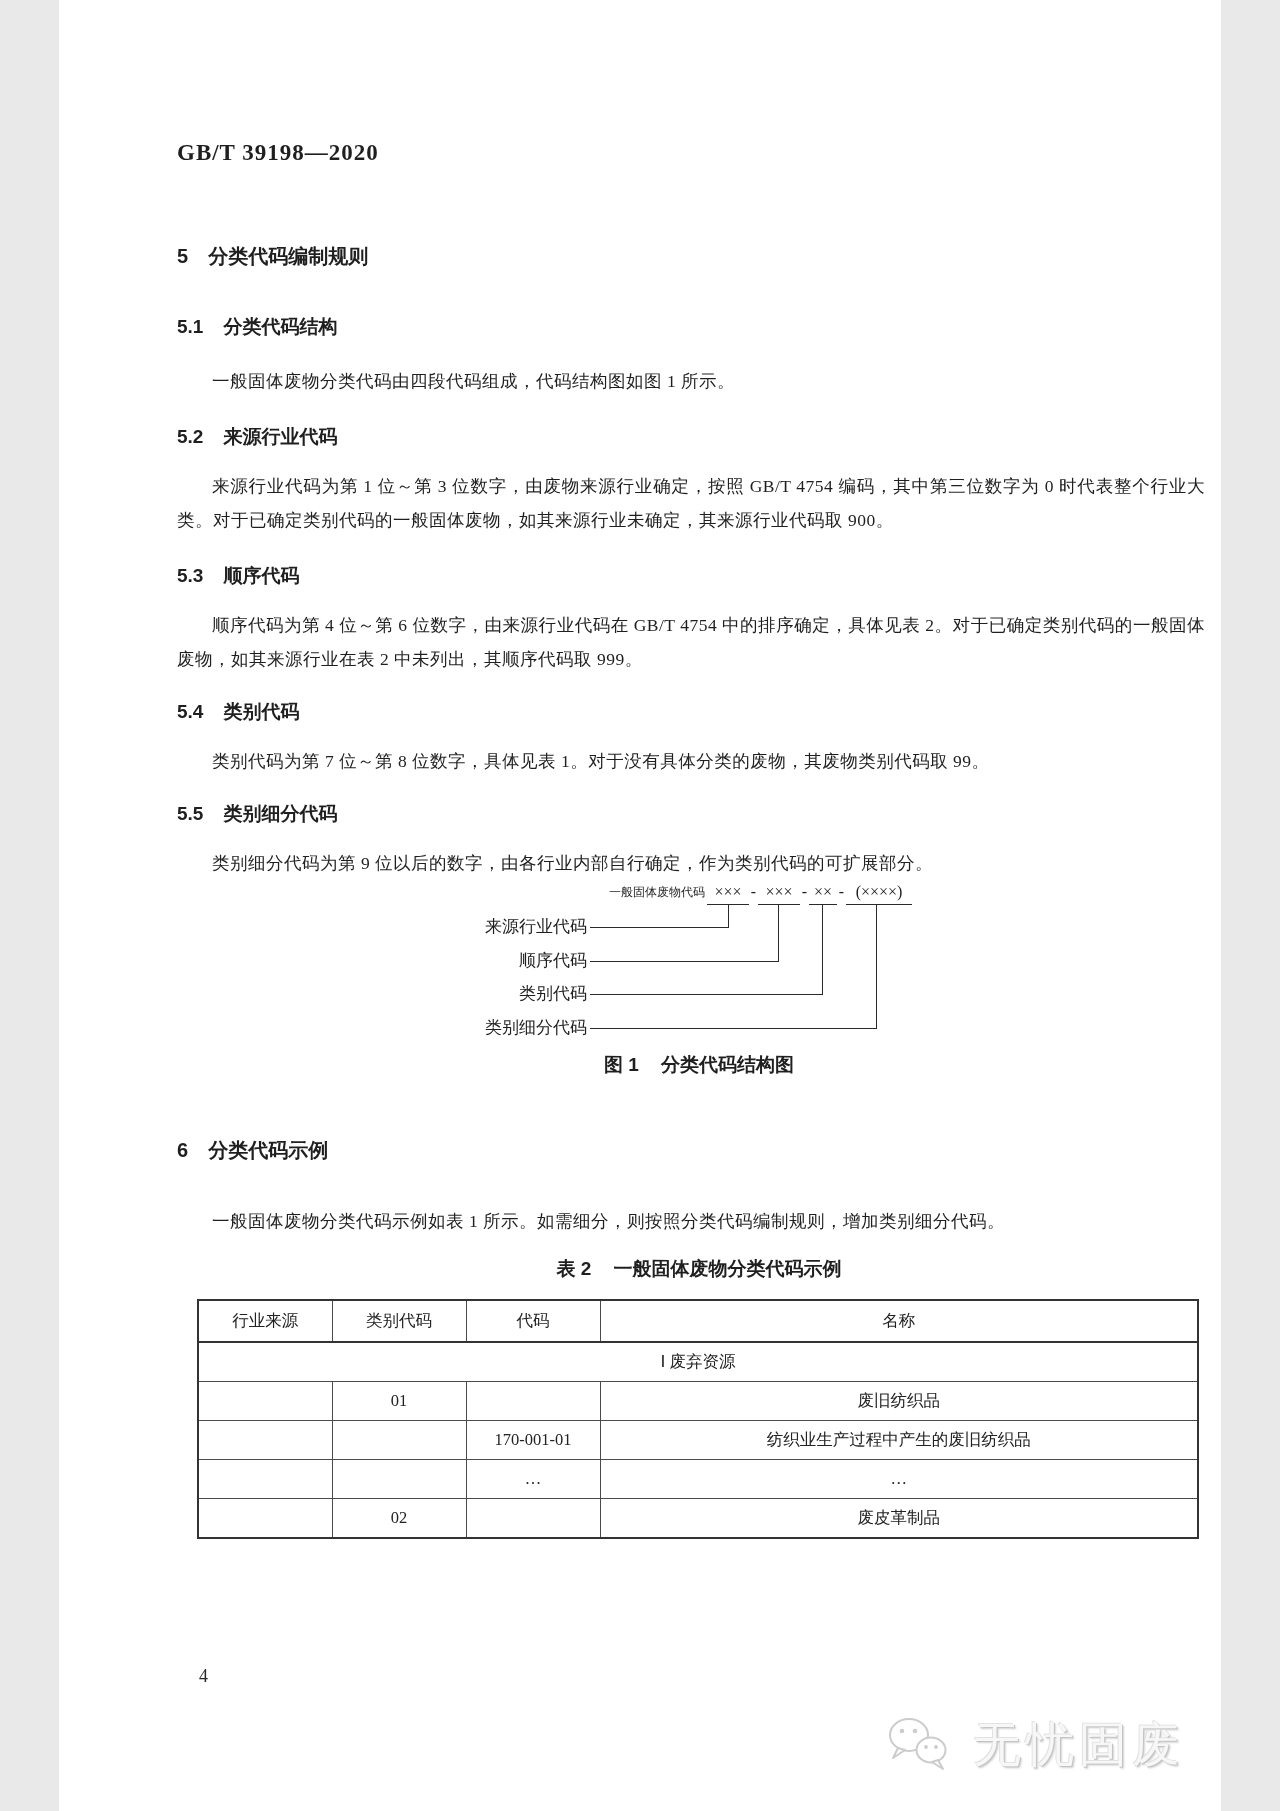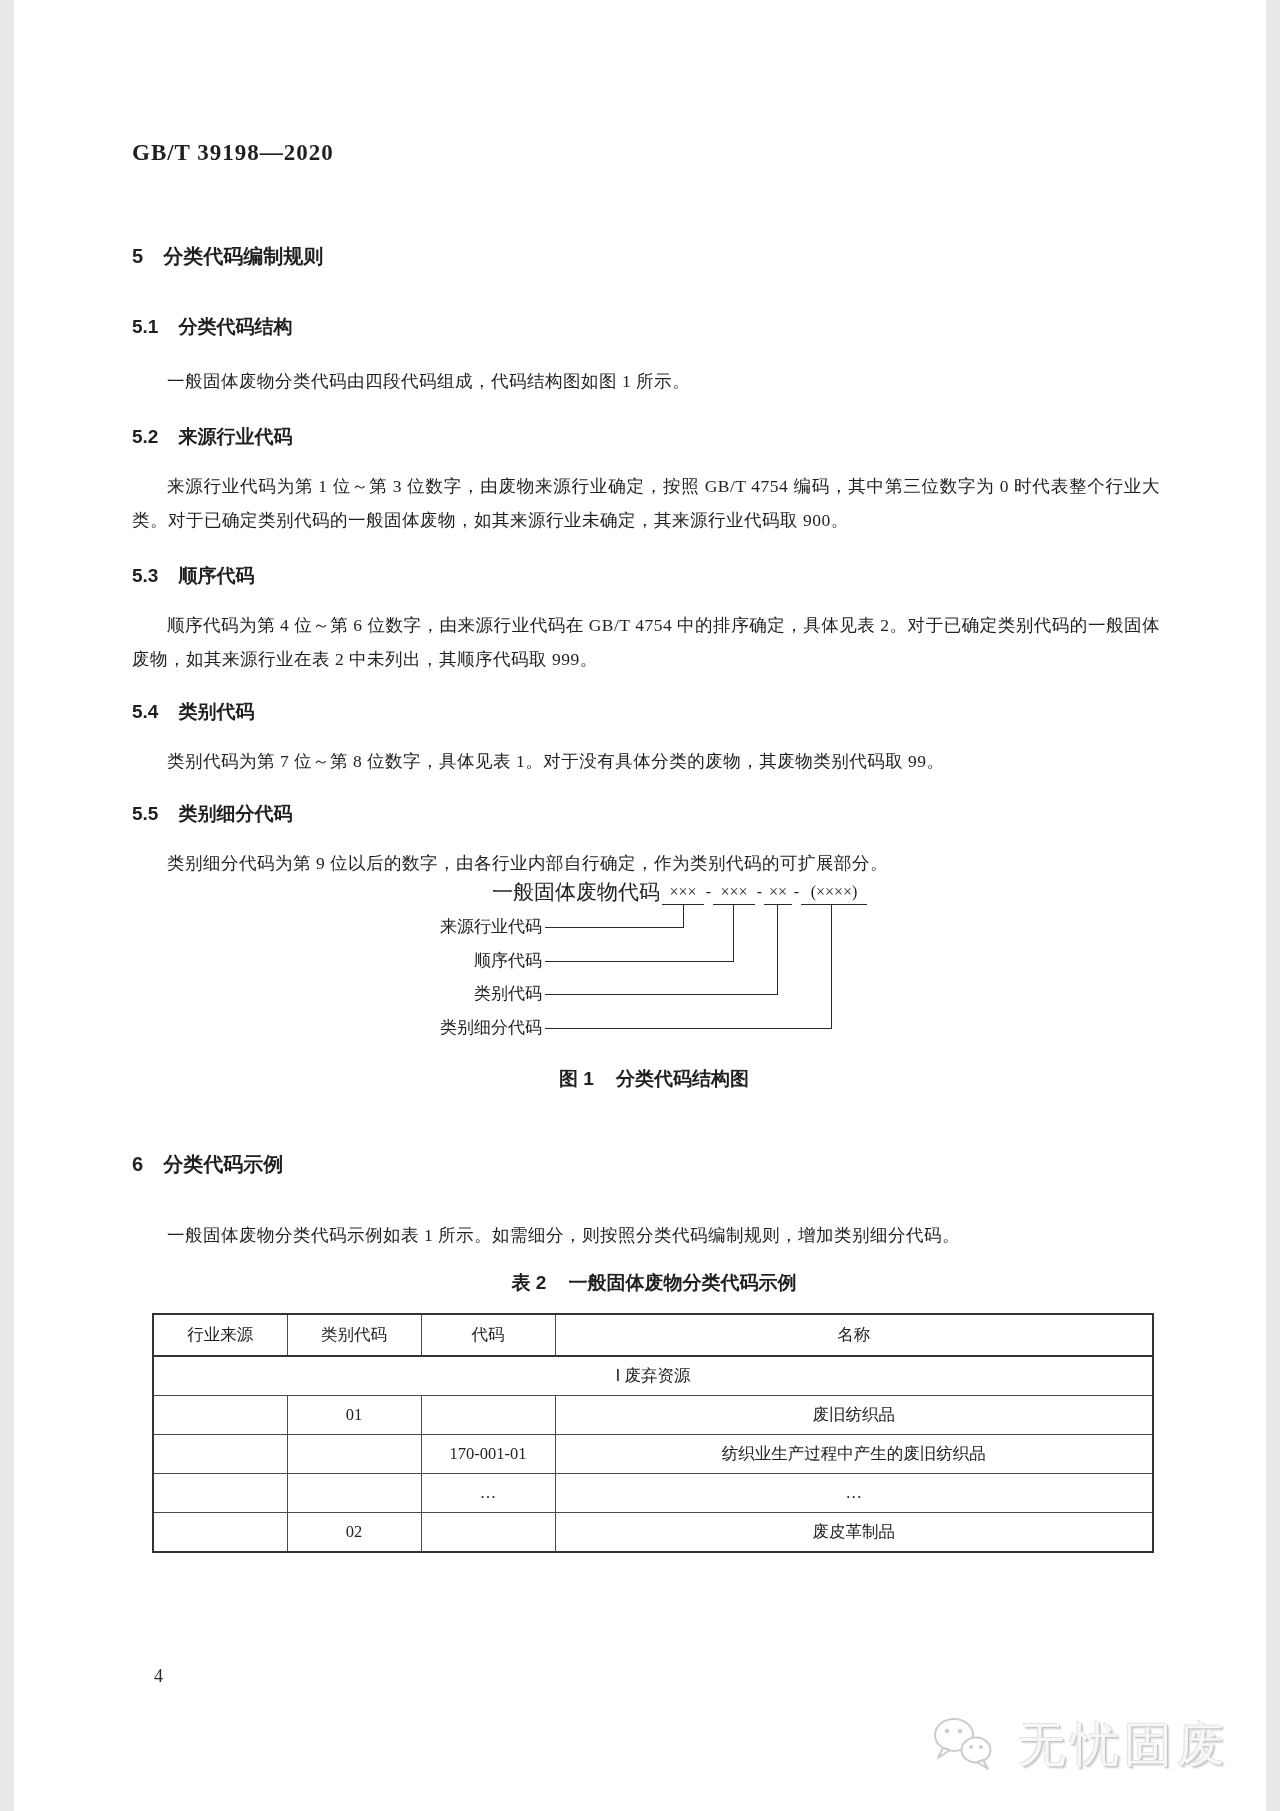--- a/index.html
+++ b/index.html
@@ -1,17 +1,17 @@
 <!DOCTYPE html>
 <html><head>
 <meta charset="utf-8">
 <style>
   html,body{margin:0;padding:0;background:#e9e9e9;}
   .page{
-    position:relative;width:1252px;height:1811px;margin:0 auto;
+    position:relative;width:1162px;height:1811px;margin:0 auto;
     background:#ffffff;color:#1f1f1f;overflow:hidden;
     font-family:"Liberation Serif", serif;
   }
   .content{position:absolute;left:118px;top:138px;width:1044px;}
 
   .std-num{
     font-family:"Liberation Serif", serif;font-weight:bold;
     font-size:23px;line-height:30px;letter-spacing:1px;margin:0;
   }
   .h-sec{font-family:Liberation Sans, sans-serif;font-weight:bold;font-size:20px;line-height:28px;}
@@ -27,30 +27,30 @@
   .para{
     margin:19px 16px 0 0;font-size:17.5px;line-height:34px;
     text-indent:2em;text-align:justify;letter-spacing:0.5px;
   }
   #para51{margin-top:24px;}
   #para6{margin-top:40px;}
 
   
   .figure{position:relative;height:172px;margin-top:0;}
   .fig-prefix{position:absolute;left:0;top:0;width:528px;text-align:right;
-    font-size:21px;line-height:24px;white-space:nowrap;}
+    font-size:12px;line-height:24px;white-space:nowrap;}
   .fig-segs{position:absolute;left:530px;top:0;display:flex;font-size:16px;line-height:24px;}
   .fig-seg{display:inline-block;text-align:center;border-bottom:1.5px solid #2a2a2a;letter-spacing:0;}
   .fig-sep{display:inline-block;text-align:center;}
   .w42{width:42px;} .w28{width:28px;} .w64{width:66px;} .w8{width:9px;}
   .vline{position:absolute;top:25px;width:0;border-left:1.5px solid #2a2a2a;}
   .hline{position:absolute;height:0;border-top:1.5px solid #2a2a2a;}
   .fig-label{position:absolute;left:0;width:410px;text-align:right;
     font-size:17px;line-height:22px;white-space:nowrap;}
-  .fig-caption{margin-top:14px;text-align:center;
+  .fig-caption{text-align:center;
     font-family:"Liberation Sans", sans-serif;font-weight:bold;font-size:19px;line-height:26px;}
   .cap-gap{margin-right:22px;}
 
   
   .tbl-caption{margin-top:18px;text-align:center;
     font-family:"Liberation Sans", sans-serif;font-weight:bold;font-size:19px;line-height:26px;}
   table.t2{
     margin:17px 0 0 20px;width:1002px;border-collapse:collapse;
     font-size:16.5px;color:#222;table-layout:fixed;
   }

